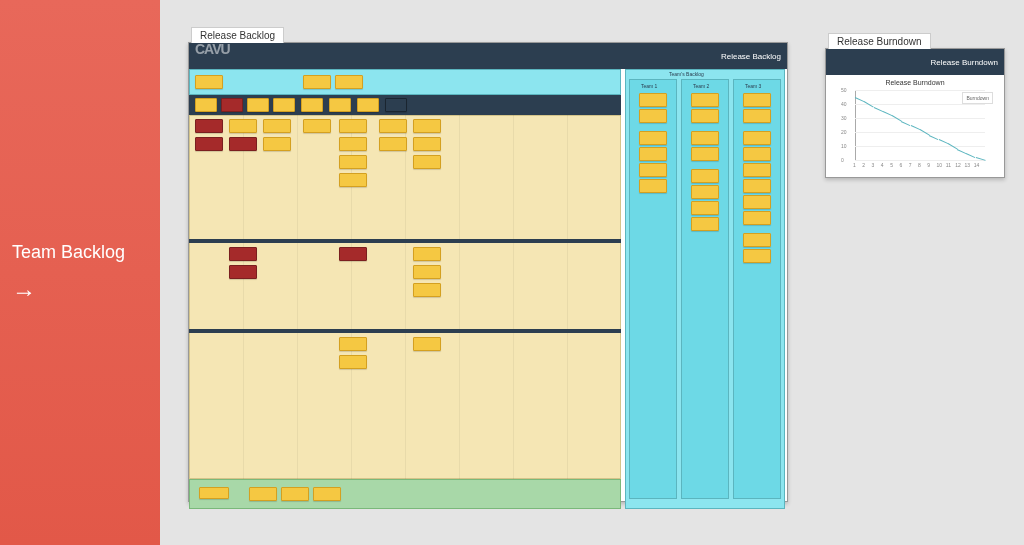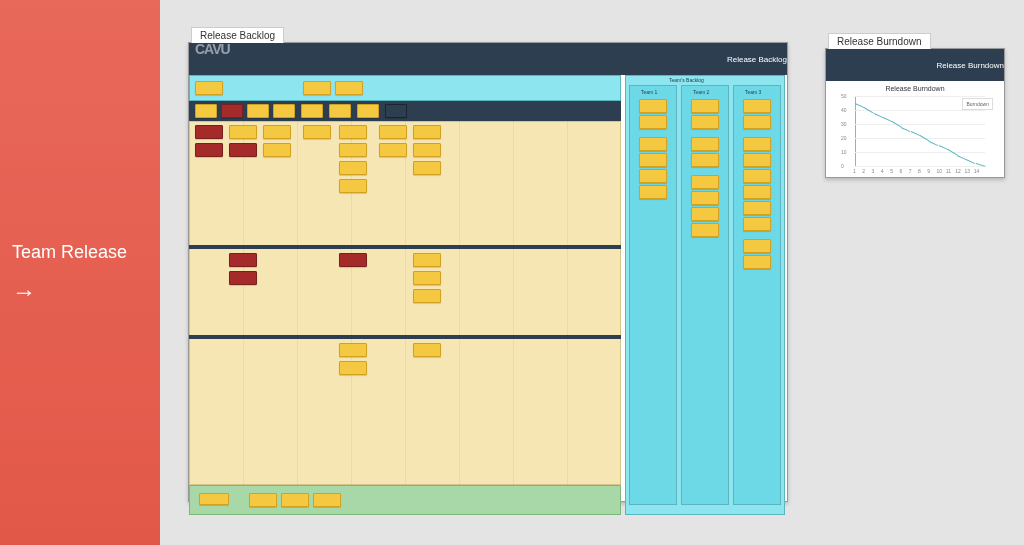--- a/index.html
+++ b/index.html
@@ -42,28 +42,28 @@
     position: absolute;
     top: -16px; left: 2px;
     background: #fff;
     border: 1px solid #ccc;
     border-bottom: none;
     padding: 2px 8px;
     font-size: 10px;
     color: #333;
   }
   .board-header {
-    height: 32px;
+    height: 26px;
     background: #2c3e50;
     color: #fff;
     font-size: 8px;
     display: flex;
     align-items: center;
     justify-content: flex-end;
-    padding: 0 0;
+    padding: 0 6px;
   }
   .board-body { position: relative; width: 100%; height: calc(100% - 18px); }
   .zone-teal { position: absolute; background: #8ce5ef; border: 1px solid #5bb5bf; }
   .zone-cream { position: absolute; background: #f5e6b4; border: 1px solid #d4c48a; }
   .zone-green { position: absolute; background: #a8d8a8; border: 1px solid #7ab87a; }
   .zone-navy { position: absolute; background: #2c3e50; }
   .col-line { position: absolute; top: 0; bottom: 0; width: 1px; background: rgba(0,0,0,0.05); }
   .row-bar { position: absolute; left: 0; right: 0; height: 4px; background: #2c3e50; }
   .card {
     position: absolute;
@@ -82,21 +82,21 @@
   .burn-axis { position: absolute; background: #aaa; }
   .burn-line-seg { position: absolute; height: 1px; background: #5bb5bf; transform-origin: left center; }
   .burn-tick { position: absolute; font-size: 5px; color: #888; }
   .burn-legend { position: absolute; right: 2px; top: 2px; font-size: 5px; color: #666; border: 1px solid #ddd; padding: 2px 3px; background: #fff; }
   .logo { position:absolute; left:6px; top:-2px; color:#fff; font-size:14px; font-weight:bold; opacity:0.5; letter-spacing:-1px; }
 </style>
 </head>
 <body>
 
 <div class="sidebar">
-  <div class="sidebar-title">Team Release</div>
+  <div class="sidebar-title">Team Backlog</div>
   <div class="arrow-icon">→</div>
 </div>
 
 <div class="canvas">
 
   <div class="board board-main">
     <div class="board-tab">Release Backlog</div>
     <div class="board-header">
       <span class="logo">CAVU</span>
       <span>Release Backlog</span>

